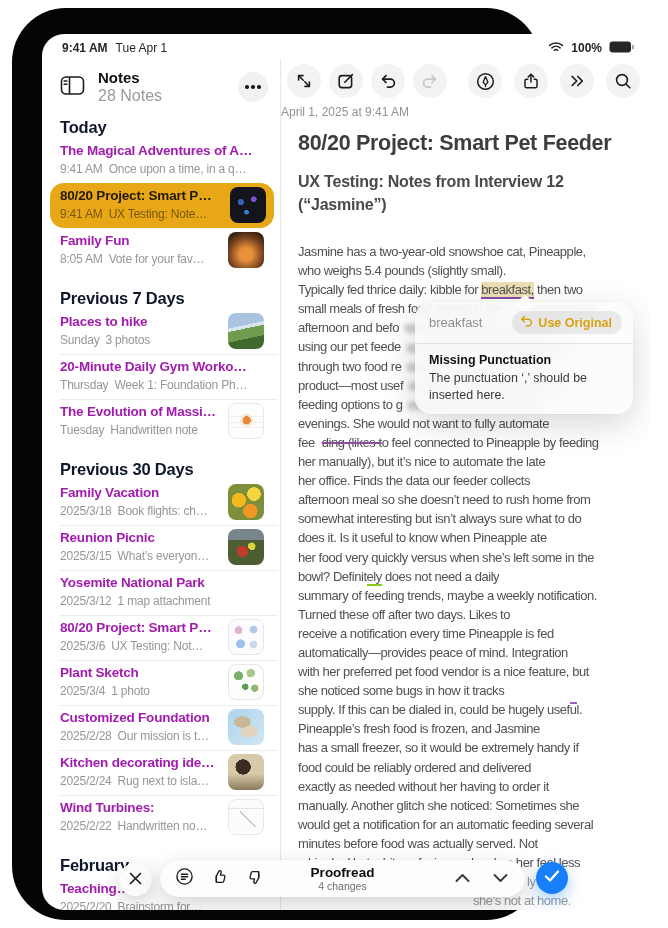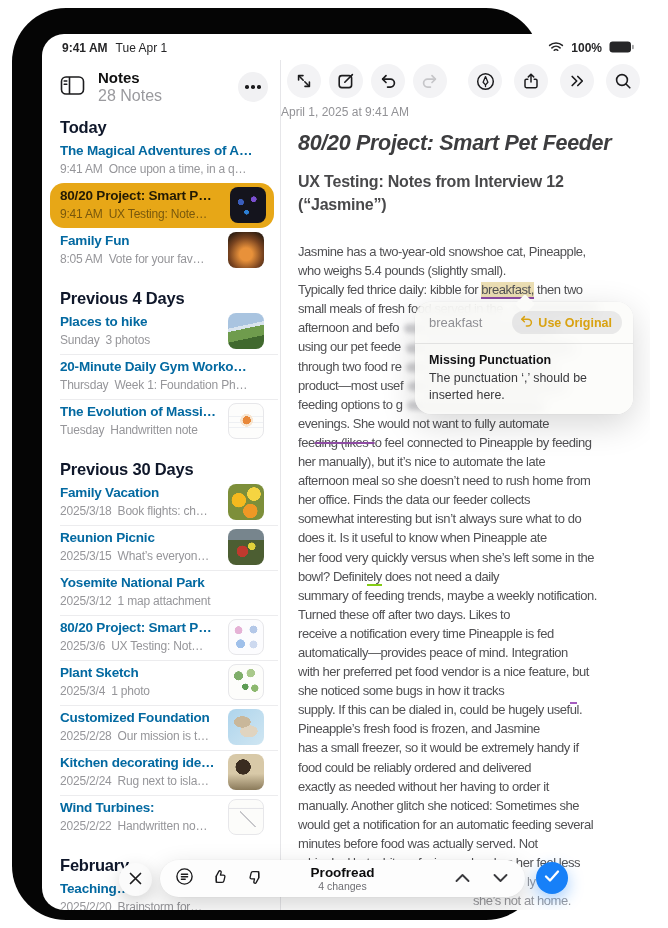--- a/index.html
+++ b/index.html
@@ -27,21 +27,21 @@
   .sb-titles { margin-left:13px; }
   .sb-title { font-size:15px; font-weight:700; color:#111; }
   .sb-sub { font-size:16px; color:#9a9a9e; margin-top:1px; }
   .ellipsis-btn { margin-left:auto; width:30px; height:30px; border-radius:50%; background:#f1f1f3; display:flex; align-items:center; justify-content:center; gap:2.5px; }
   .ellipsis-btn i { width:3.5px; height:3.5px; border-radius:50%; background:#1c1c1e; }
 
   .section-header { margin:14px 0 0 18px; height:22px; font-size:16.5px; font-weight:700; color:#0f172a; line-height:22px; letter-spacing:-0.2px; }
   .nl-item { position:relative; height:45px; margin:0 6px 0 8px; padding:5px 8px 0 10px; border-radius:14px; }
   .nl-item.sep::before { content:""; position:absolute; left:10px; right:-4px; top:0; height:1px; background:#ececee; }
   .nl-item.selected { background:#e7a717; }
-  .nl-title { font-size:13.5px; font-weight:700; color:#0369a1; letter-spacing:-0.2px; white-space:nowrap; overflow:hidden; }
+  .nl-title { font-size:13.5px; font-weight:700; color:#a21caf; letter-spacing:-0.2px; white-space:nowrap; overflow:hidden; }
   .nl-meta-row { margin-top:4px; font-size:12px; color:#96969a; letter-spacing:-0.2px; white-space:nowrap; overflow:hidden; }
   .nl-item.selected .nl-title { color:#231a04; }
   .nl-item.selected .nl-meta-row { color:rgba(52,38,6,0.62); }
   .nl-item.has-thumb .nl-title, .nl-item.has-thumb .nl-meta-row { margin-right:44px; }
   .nl-meta { margin-right:6px; }
   .thumb { position:absolute; right:10px; top:4px; width:36px; height:36px; border-radius:8px; background:#eee; }
   .nl-item.selected .thumb { right:8px; }
 
   .th-dark-sketch { background: radial-gradient(circle at 30% 42%, #3a5dbb 0 9%, transparent 10%), radial-gradient(circle at 66% 34%, #7a4fd0 0 8%, transparent 9%), radial-gradient(circle at 46% 70%, #2c7fd4 0 7%, transparent 8%), #14141d; }
   .th-family { background: radial-gradient(circle at 50% 62%, #e8913a 0 22%, #7a4420 58%, #332012 85%); }
@@ -55,27 +55,27 @@
   .th-kitchen { background: radial-gradient(circle at 42% 36%, #3a2c20 0 24%, transparent 25%), linear-gradient(180deg, #d8c9a8 0 55%, #8a7a5a 100%); }
   .th-turbine { background: linear-gradient(45deg, transparent 0 46%, #c4c4c8 47% 50%, transparent 51%) 60% 60%/16px 16px no-repeat, linear-gradient(0deg, transparent 0 74%, #e4e4e8 74% 77%, transparent 78%), #fcfcfa; border:1px solid #e7e7ea; }
 
   
   .toolbar { display:flex; align-items:center; margin:4px 10px 0 6px; gap:8px; }
   .tb-btn { width:34px; height:34px; border-radius:50%; background:#f3f3f5; display:flex; align-items:center; justify-content:center; flex:none; }
   .tb-right { margin-left:auto; display:flex; gap:12px; }
   .tb-btn svg { display:block; }
 
   .note-date { margin-top:7px; text-align:left; font-size:12px; color:#92929六; color:#929296; }
-  .note-title { margin:12px 17px 0; font-size:21.5px; font-weight:700; color:#3d3d3f; letter-spacing:-0.3px;font-style:italic; }
+  .note-title { margin:12px 17px 0; font-size:21.5px; font-weight:700; color:#3d3d3f; letter-spacing:-0.3px; }
   .note-h2 { margin:14px 17px 0; font-size:16px; font-weight:700; color:#49494b; letter-spacing:-0.2px; line-height:23px; }
 
   .note-body { margin:26px 0 0 17px; }
   .note-line { font-size:13px; letter-spacing:-0.45px; line-height:19.1px; height:19.1px; color:#515154; white-space:nowrap; }
   .seg-hl { background:#ecdfb4; border-bottom:2px solid #8e4ca4; }
-  .seg-st { text-decoration:line-through; text-decoration-color:#8e4ca4; text-decoration-thickness:2px; }
+  .seg-st { text-decoration:line-through; text-decoration-color:#8e4ca4; text-decoration-thickness:2px;margin-left:7px; }
   .seg-un { border-bottom:2px solid #84cc16; }
   .seg-ot { box-shadow: inset 0 2px 0 #a55cc0; }
   .seg-faded { color:#98989c; }
   .pad { display:inline-block; height:1px; }
   .smudge { display:inline-block; height:9px; border-radius:5px; background:#a4a4aa; opacity:.5; filter:blur(2px); vertical-align:middle; margin-left:5px; }
 
   
   .pf-popup { position:absolute; left:373px; top:268px; width:218px; border-radius:16px; background:rgba(251,251,249,0.80); backdrop-filter:blur(7px) saturate(1.1); -webkit-backdrop-filter:blur(7px) saturate(1.1); box-shadow:0 10px 34px rgba(0,0,0,0.16), 0 0 0 0.5px rgba(0,0,0,0.04); z-index:10; }
   .pf-caret { position:absolute; top:-5px; left:103px; width:14px; height:14px; background:#fbfbf9; transform:rotate(45deg); border-radius:2px; }
   .pf-top { position:relative; height:42px; display:flex; align-items:center; justify-content:space-between; padding:0 11px 0 14px; border-bottom:1px solid rgba(0,0,0,0.09); }
@@ -154,21 +154,21 @@
             <div class="nl-item selected has-thumb">
               <div class="nl-title">80/20 Project: Smart P…</div>
               <div class="nl-meta-row"><span class="nl-meta">9:41 AM</span><span>UX Testing: Note…</span></div>
               <div class="thumb th-dark-sketch"></div>
             </div>
             <div class="nl-item has-thumb">
               <div class="nl-title">Family Fun</div>
               <div class="nl-meta-row"><span class="nl-meta">8:05 AM</span><span>Vote for your fav…</span></div>
               <div class="thumb th-family"></div>
             </div>
-            <div class="section-header">Previous 4 Days</div>
+            <div class="section-header">Previous 7 Days</div>
             <div class="nl-item has-thumb">
               <div class="nl-title">Places to hike</div>
               <div class="nl-meta-row"><span class="nl-meta">Sunday</span><span>3 photos</span></div>
               <div class="thumb th-mountain"></div>
             </div>
             <div class="nl-item sep">
               <div class="nl-title">20-Minute Daily Gym Worko…</div>
               <div class="nl-meta-row"><span class="nl-meta">Thursday</span><span>Week 1: Foundation Ph…</span></div>
             </div>
             <div class="nl-item has-thumb sep">
@@ -296,22 +296,22 @@
             <div class="note-line"><span>Typically fed thrice daily: kibble for </span><span class="seg-hl">breakfast,</span><span> then two</span></div>
             <div class="note-line"><span>small meals of fresh food served in the </span><span class="smudge" style="width: 88px;"></span></div>
             <div class="note-line"><span>afternoon and befo</span><span class="smudge" style="width: 152px;"></span></div>
             <div class="note-line"><span>using our pet feede</span><span class="smudge" style="width: 170px;"></span></div>
             <div class="note-line"><span>through two food re</span><span class="smudge" style="width: 148px;"></span></div>
             <div class="note-line"><span>product—most usef</span><span class="smudge" style="width: 160px;"></span></div>
             <div class="note-line"><span>feeding options to g</span><span class="smudge" style="width: 138px;"></span></div>
             <div class="note-line"><span>evenings. She would not want to fully automate</span></div>
             <div class="note-line"><span>fee</span><span class="seg-st">ding (likes t</span><span>o feel connected to Pineapple by feeding</span></div>
             <div class="note-line"><span>her manually), but it’s nice to automate the late</span></div>
+            <div class="note-line"><span>her office. Finds the data our feeder collects</span></div>
             <div class="note-line"><span>afternoon meal so she doesn’t need to rush home from</span></div>
-            <div class="note-line"><span>her office. Finds the data our feeder collects</span></div>
             <div class="note-line"><span>somewhat interesting but isn’t always sure what to do</span></div>
             <div class="note-line"><span>does it. Is it useful to know when Pineapple ate</span></div>
             <div class="note-line"><span>her food very quickly versus when she’s left some in the</span></div>
             <div class="note-line"><span>bowl? Definit</span><span class="seg-un">ely</span><span> does not need a daily</span></div>
             <div class="note-line"><span>summary of feeding trends, maybe a weekly notification.</span></div>
             <div class="note-line"><span>Turned these off after two days. Likes to</span></div>
             <div class="note-line"><span>receive a notification every time Pineapple is fed</span></div>
             <div class="note-line"><span>automatically—provides peace of mind. Integration</span></div>
             <div class="note-line"><span>with her preferred pet food vendor is a nice feature, but</span></div>
             <div class="note-line"><span>she noticed some bugs in how it tracks</span></div>

